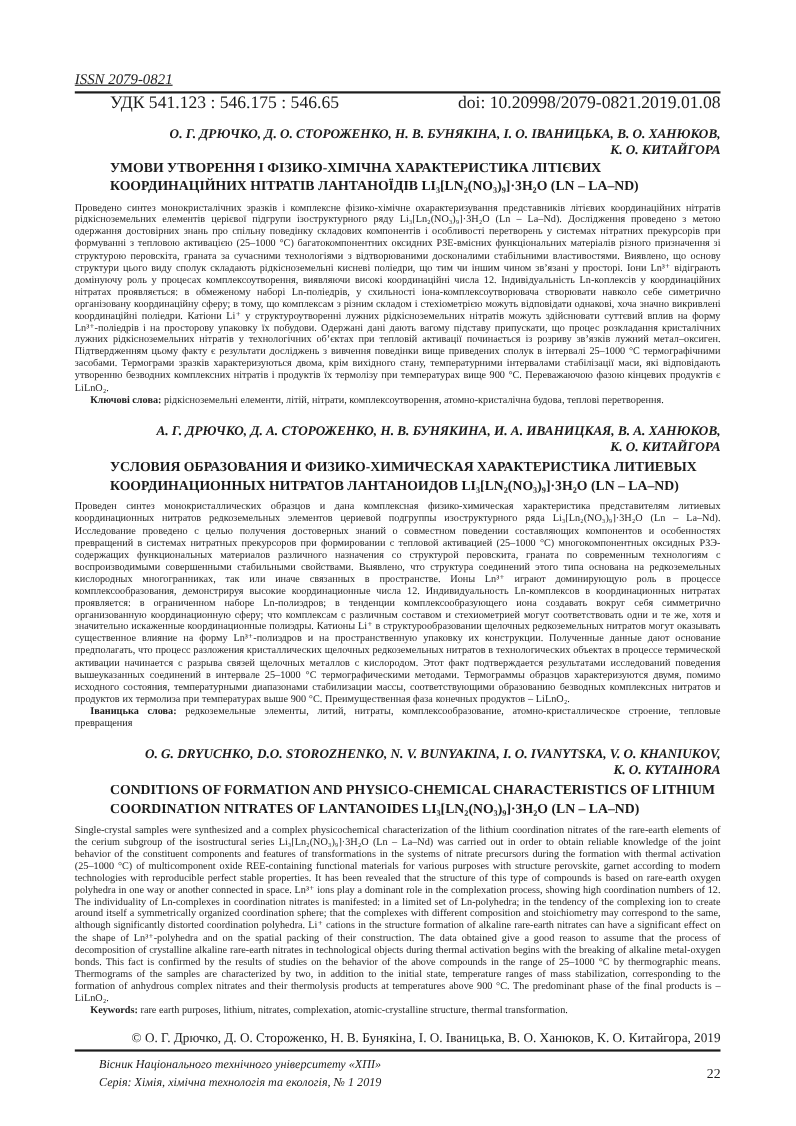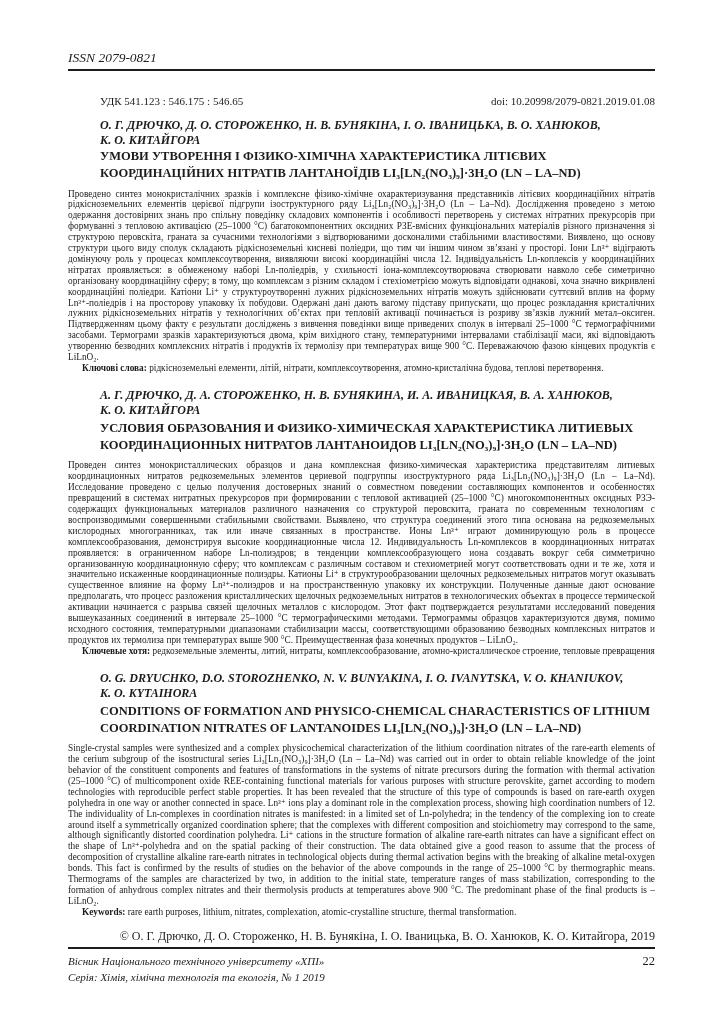--- a/index.html
+++ b/index.html
@@ -2,39 +2,39 @@
 <html><head>
 <meta charset="utf-8">
 <style>
   html, body { margin: 0; padding: 0; background: #e8e8e8; }
   .page {
     width: 724px; height: 1024px; background: #ffffff; color: #1c1c1c;
     font-family: "Liberation Serif", "DejaVu Serif", serif;
     box-sizing: border-box; padding: 0 69px 0 68px; overflow: hidden;
     margin: 0 auto; position: relative;
   }
-  .issn-row { padding-top: 50px; padding-bottom: 3px; border-bottom: 2px solid #1c1c1c; }
+  .issn-row { padding-top: 64px; padding-bottom: 3px; border-bottom: 2px solid #1c1c1c; text-decoration: underline; }
   .issn { font-style: italic; font-size: 13.5px; }
-  .meta-row { display: flex; justify-content: space-between; margin-top: 24px; font-size: 11px; text-align: center; }
+  .meta-row { display: flex; justify-content: space-between; font-size: 16px; text-align: center; }
   .udc { padding-left: 32px; }
-  .authors { font-weight: bold; font-style: italic; font-size: 12px; line-height: 1.25; padding-left: 32px; margin: 0; }
+  .authors { font-weight: bold; font-style: italic; font-size: 12px; line-height: 1.25; padding-left: 32px; margin: 0; text-align: right; }
   .title { font-weight: bold; font-size: 12.5px; line-height: 1.38; padding-left: 32px; margin: 0; }
   .sec-ua .authors { margin-top: 11px; }
   .sec-ua .title { }
   .sec-ru, .sec-en { margin-top: 14px; }
   .sec-ru .title, .sec-en .title { margin-top: 2px; }
   .abstract {
     font-size: 9.3px; line-height: 10.9px; text-align: justify;
     margin: 6px 0 0 0; word-spacing: 0.2px;
   }
   .keywords { font-size: 9.3px; line-height: 10.9px; text-align: justify; text-indent: 14px; margin: 0; }
   .kw-label { font-weight: bold; }
   .copyright { text-align: right; font-size: 12px; margin-top: 11px; }
   .footer-rule { border-top: 2.5px solid #1c1c1c; margin-top: 3px; }
-  .footer { display: flex; justify-content: space-between; align-items: flex-start; margin-top: 5px; }
+  .footer { display: flex; justify-content: space-between; align-items: center; margin-top: 5px; margin-left: 22px; }
   .footer-meta { font-style: italic; font-size: 11px; line-height: 1.45; }
   .page-number { font-size: 12.5px; }
 </style>
 </head>
 <body>
 
 <div class="page">
 
   <div class="issn-row">
     <div class="issn">ISSN 2079-0821</div>
@@ -49,21 +49,21 @@
     <p class="authors"><span>О. Г. ДРЮЧКО, Д. О. СТОРОЖЕНКО, Н. В. БУНЯКІНА, І. О. ІВАНИЦЬКА, В. О. ХАНЮКОВ,</span><br><span>К. О. КИТАЙГОРА</span></p>
     <p class="title"><span>УМОВИ УТВОРЕННЯ І ФІЗИКО-ХІМІЧНА ХАРАКТЕРИСТИКА ЛІТІЄВИХ</span><br><span>КООРДИНАЦІЙНИХ НІТРАТІВ ЛАНТАНОЇДІВ LI₃[LN₂(NO₃)₉]·3H₂O (LN – LA–ND)</span></p>
     <p class="abstract">Проведено синтез монокристалічних зразків і комплексне фізико-хімічне охарактеризування представників літієвих координаційних нітратів рідкісноземельних елементів церієвої підгрупи ізоструктурного ряду Li₃[Ln₂(NO₃)₉]·3H₂O (Ln – La–Nd). Дослідження проведено з метою одержання достовірних знань про спільну поведінку складових компонентів і особливості перетворень у системах нітратних прекурсорів при формуванні з тепловою активацією (25–1000 °С) багатокомпонентних оксидних РЗЕ-вмісних функціональних матеріалів різного призначення зі структурою перовскіта, граната за сучасними технологіями з відтворюваними досконалими стабільними властивостями. Виявлено, що основу структури цього виду сполук складають рідкісноземельні кисневі поліедри, що тим чи іншим чином зв’язані у просторі. Іони Ln³⁺ відіграють домінуючу роль у процесах комплексоутворення, виявляючи високі координаційні числа 12. Індивідуальність Ln-коплексів у координаційних нітратах проявляється: в обмеженому наборі Ln-поліедрів, у схильності іона-комплексоутворювача створювати навколо себе симетрично організовану координаційну сферу; в тому, що комплексам з різним складом і стехіометрією можуть відповідати однакові, хоча значно викривлені координаційні поліедри. Катіони Li⁺ у структуроутворенні лужних рідкісноземельних нітратів можуть здійснювати суттєвий вплив на форму Ln³⁺-поліедрів і на просторову упаковку їх побудови. Одержані дані дають вагому підставу припускати, що процес розкладання кристалічних лужних рідкісноземельних нітратів у технологічних об’єктах при тепловій активації починається із розриву зв’язків лужний метал–оксиген. Підтвердженням цьому факту є результати досліджень з вивчення поведінки вище приведених сполук в інтервалі 25–1000 °С термографічними засобами. Термограми зразків характеризуються двома, крім вихідного стану, температурними інтервалами стабілізації маси, які відповідають утворенню безводних комплексних нітратів і продуктів їх термолізу при температурах вище 900 °С. Переважаючою фазою кінцевих продуктів є LiLnO₂.</p>
     <p class="keywords"><span class="kw-label">Ключові слова:</span><span> рідкісноземельні елементи, літій, нітрати, комплексоутворення, атомно-кристалічна будова, теплові перетворення.</span></p>
   </section>
 
   <section class="sec-ru">
     <p class="authors"><span>А. Г. ДРЮЧКО, Д. А. СТОРОЖЕНКО, Н. В. БУНЯКИНА, И. А. ИВАНИЦКАЯ, В. А. ХАНЮКОВ,</span><br><span>К. О. КИТАЙГОРА</span></p>
     <p class="title"><span>УСЛОВИЯ ОБРАЗОВАНИЯ И ФИЗИКО-ХИМИЧЕСКАЯ ХАРАКТЕРИСТИКА ЛИТИЕВЫХ</span><br><span>КООРДИНАЦИОННЫХ НИТРАТОВ ЛАНТАНОИДОВ LI₃[LN₂(NO₃)₉]·3H₂O (LN – LA–ND)</span></p>
     <p class="abstract">Проведен синтез монокристаллических образцов и дана комплексная физико-химическая характеристика представителям литиевых координационных нитратов редкоземельных элементов цериевой подгруппы изоструктурного ряда Li₃[Ln₂(NO₃)₉]·3H₂O (Ln – La–Nd). Исследование проведено с целью получения достоверных знаний о совместном поведении составляющих компонентов и особенностях превращений в системах нитратных прекурсоров при формировании с тепловой активацией (25–1000 °С) многокомпонентных оксидных РЗЭ-содержащих функциональных материалов различного назначения со структурой перовскита, граната по современным технологиям с воспроизводимыми совершенными стабильными свойствами. Выявлено, что структура соединений этого типа основана на редкоземельных кислородных многогранниках, так или иначе связанных в пространстве. Ионы Ln³⁺ играют доминирующую роль в процессе комплексообразования, демонстрируя высокие координационные числа 12. Индивидуальность Ln-комплексов в координационных нитратах проявляется: в ограниченном наборе Ln-полиэдров; в тенденции комплексообразующего иона создавать вокруг себя симметрично организованную координационную сферу; что комплексам с различным составом и стехиометрией могут соответствовать одни и те же, хотя и значительно искаженные координационные полиэдры. Катионы Li⁺ в структурообразовании щелочных редкоземельных нитратов могут оказывать существенное влияние на форму Ln³⁺-полиэдров и на пространственную упаковку их конструкции. Полученные данные дают основание предполагать, что процесс разложения кристаллических щелочных редкоземельных нитратов в технологических объектах в процессе термической активации начинается с разрыва связей щелочных металлов с кислородом. Этот факт подтверждается результатами исследований поведения вышеуказанных соединений в интервале 25–1000 °С термографическими методами. Термограммы образцов характеризуются двумя, помимо исходного состояния, температурными диапазонами стабилизации массы, соответствующими образованию безводных комплексных нитратов и продуктов их термолиза при температурах выше 900 °С. Преимущественная фаза конечных продуктов – LiLnO₂.</p>
-    <p class="keywords"><span class="kw-label">Ключевые хотя:</span><span> редкоземельные элементы, литий, нитраты, комплексообразование, атомно-кристаллическое строение, тепловые превращения</span></p>
+    <p class="keywords"><span class="kw-label">Іваницька слова:</span><span> редкоземельные элементы, литий, нитраты, комплексообразование, атомно-кристаллическое строение, тепловые превращения</span></p>
   </section>
 
   <section class="sec-en">
     <p class="authors"><span>O. G. DRYUCHKO, D.O.  STOROZHENKO, N. V. BUNYAKINA, I. O. IVANYTSKA, V. O. KHANIUKOV,</span><br><span>K. O. KYTAIHORA</span></p>
     <p class="title"><span>CONDITIONS OF FORMATION AND PHYSICO-CHEMICAL CHARACTERISTICS OF LITHIUM</span><br><span>COORDINATION NITRATES OF LANTANOIDES LI₃[LN₂(NO₃)₉]·3H₂O (LN – LA–ND)</span></p>
     <p class="abstract">Single-crystal samples were synthesized and a complex physicochemical characterization of the lithium coordination nitrates of the rare-earth elements of the cerium subgroup of the isostructural series Li₃[Ln₂(NO₃)₉]·3H₂O (Ln – La–Nd) was carried out in order to obtain reliable knowledge of the joint behavior of the constituent components and features of transformations in the systems of nitrate precursors during the formation with thermal activation (25–1000 °C) of multicomponent oxide REE-containing functional materials for various purposes with structure perovskite, garnet according to modern technologies with reproducible perfect stable properties. It has been revealed that the structure of this type of compounds is based on rare-earth oxygen polyhedra in one way or another connected in space. Ln³⁺ ions play a dominant role in the complexation process, showing high coordination numbers of 12. The individuality of Ln-complexes in coordination nitrates is manifested: in a limited set of Ln-polyhedra; in the tendency of the complexing ion to create around itself a symmetrically organized coordination sphere; that the complexes with different composition and stoichiometry may correspond to the same, although significantly distorted coordination polyhedra. Li⁺ cations in the structure formation of alkaline rare-earth nitrates can have a significant effect on the shape of Ln³⁺-polyhedra and on the spatial packing of their construction. The data obtained give a good reason to assume that the process of decomposition of crystalline alkaline rare-earth nitrates in technological objects during thermal activation begins with the breaking of alkaline metal-oxygen bonds. This fact is confirmed by the results of studies on the behavior of the above compounds in the range of 25–1000 °C by thermographic means. Thermograms of the samples are characterized by two, in addition to the initial state, temperature ranges of mass stabilization, corresponding to the formation of anhydrous complex nitrates and their thermolysis products at temperatures above 900 °C. The predominant phase of the final products is – LiLnO₂.</p>
     <p class="keywords"><span class="kw-label">Keywords:</span><span> rare earth purposes, lithium, nitrates, complexation, atomic-crystalline structure, thermal transformation.</span></p>
   </section>
 
   <div class="copyright">© О. Г. Дрючко, Д. О. Стороженко, Н. В. Бунякіна, І. О.  Іваницька, В. О. Ханюков, К. О. Китайгора, 2019</div>

